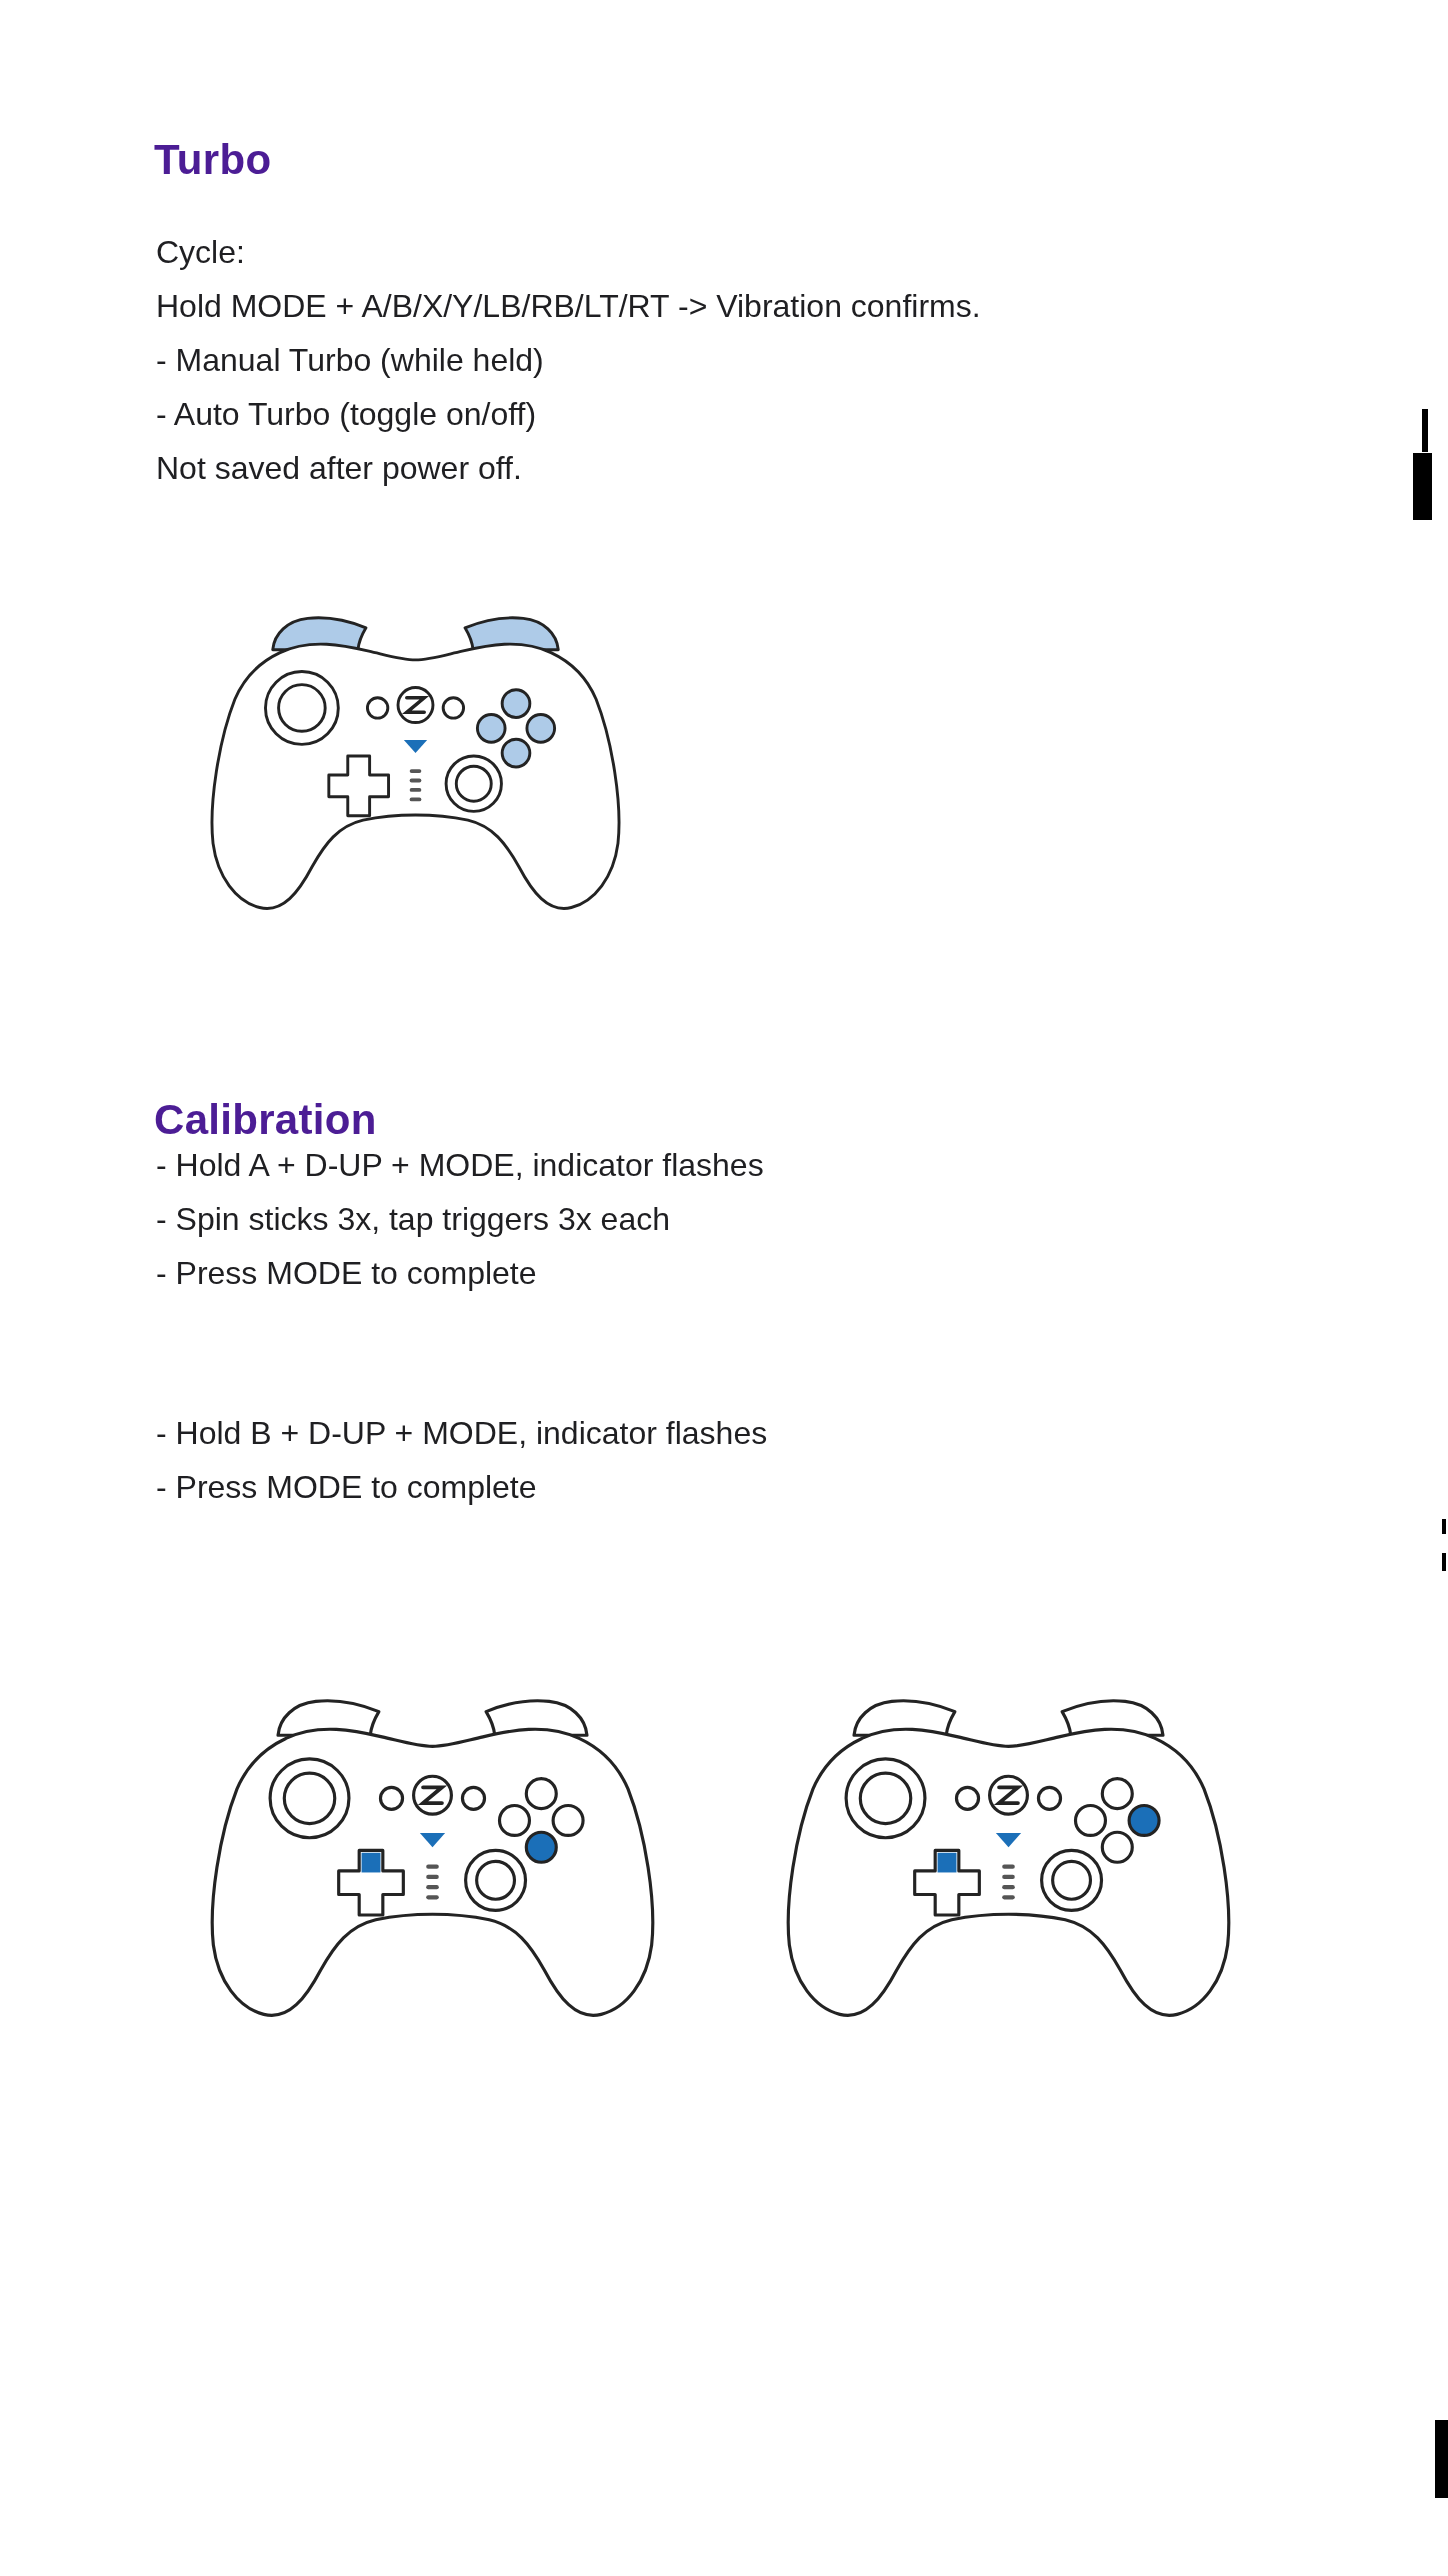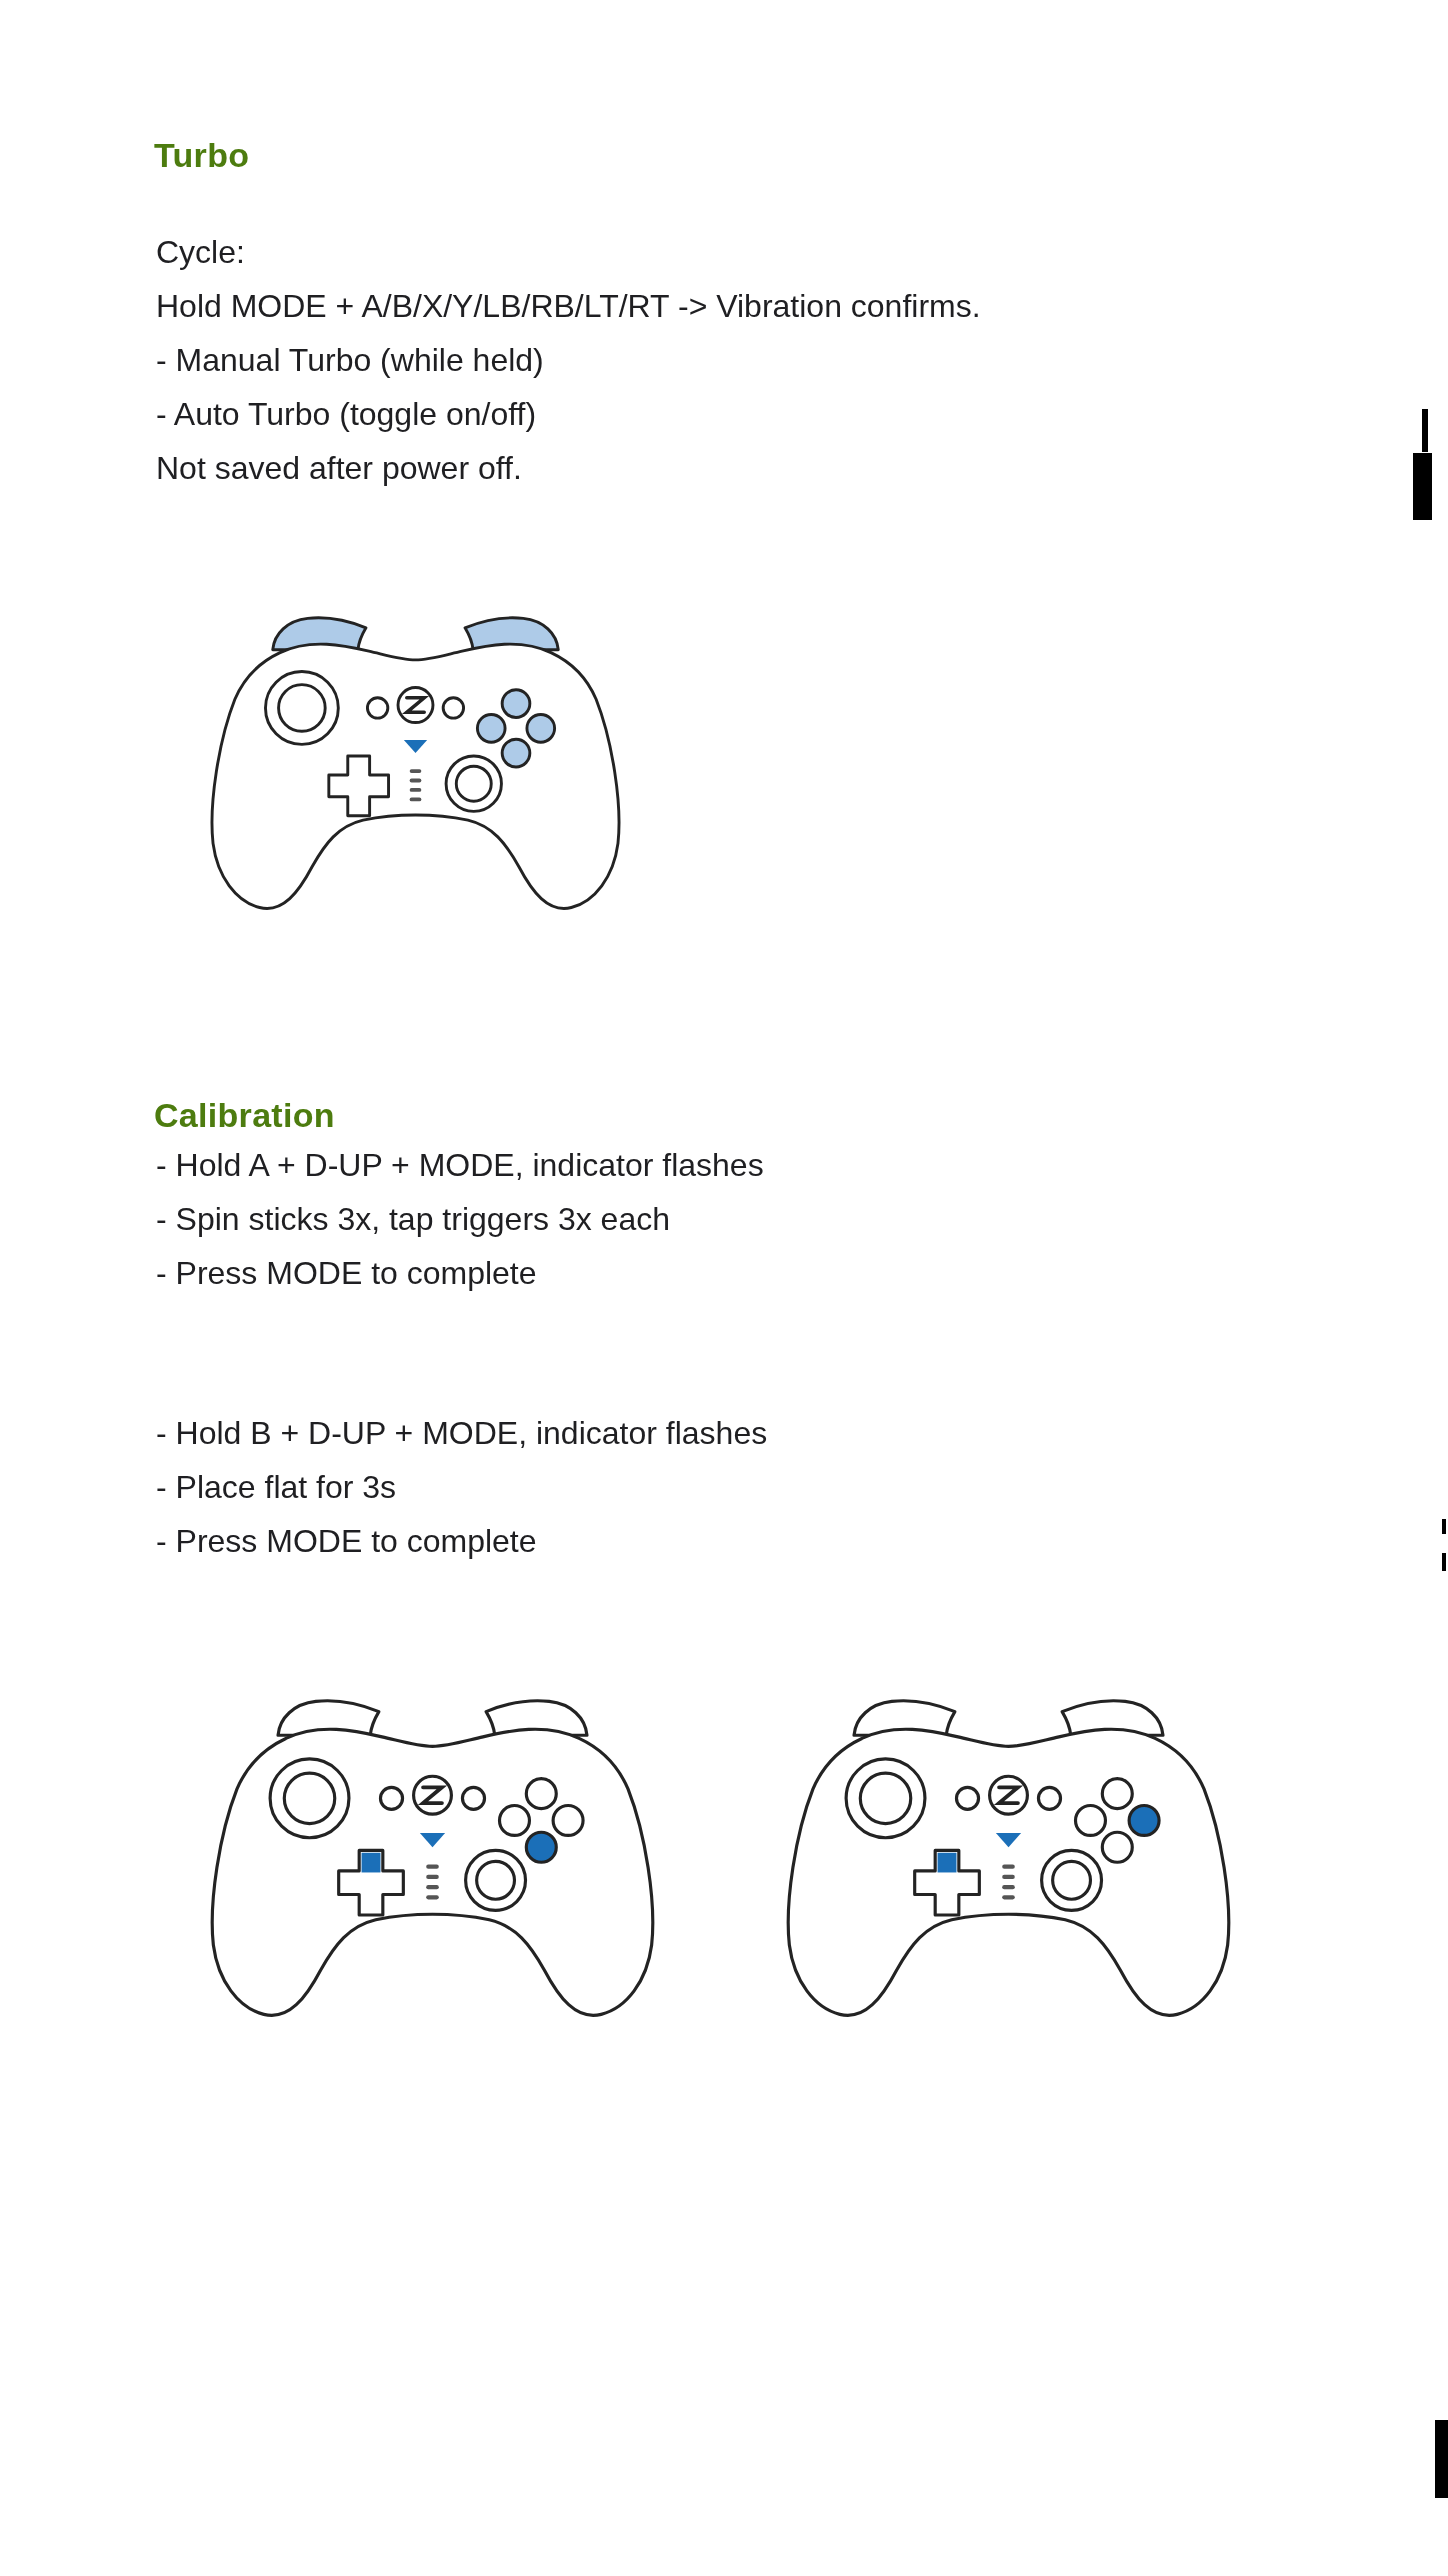--- a/index.html
+++ b/index.html
@@ -14,23 +14,23 @@
     width:1449px;
     height:2576px;
     background:#ffffff;
     overflow:hidden;
     font-family:"Liberation Sans", sans-serif;
     color:var(--ink);
   }
   .h1{
     position:absolute;
     left:154px;
-    font-size:34px;
+    font-size:42px;
     font-weight:700;
-    color:#4d7c0f;
+    color:#4c1d95;
     letter-spacing:0.3px;
   }
   #turbo-title{top:136px;}
   #calibration-title{top:1096px;}
   .para{
     position:absolute;
     left:156px;
     font-size:32px;
     line-height:54px;
     color:#1f1f22;
@@ -129,21 +129,20 @@
   <div class="h1" id="calibration-title">Calibration</div>
 
   <div class="para" id="joystick-para">
     <div class="line">- Hold A + D-UP + MODE, indicator flashes</div>
     <div class="line">- Spin sticks 3x, tap triggers 3x each</div>
     <div class="line">- Press MODE to complete</div>
   </div>
 
   <div class="para" id="gyro-para">
     <div class="line">- Hold B + D-UP + MODE, indicator flashes</div>
-    <div class="line">- Place flat for 3s</div>
     <div class="line">- Press MODE to complete</div>
   </div>
 
   <div class="controller" id="ctrl-joystick">
       <svg class="controller-svg hl-face-bottom hl-dpad-up" viewBox="0 0 300 216" xmlns="http://www.w3.org/2000/svg" style="--hl: #1b6fb8;">
     <path class="bumper bumper-left" d="M52,30 C53,19 62,10 76,8.5 C90,7 105,10.5 116,15 C113,20 111,25 110.5,30 Z"></path>
     <path class="bumper bumper-right" d="M248,30 C247,19 238,10 224,8.5 C210,7 195,10.5 184,15 C187,20 189,25 189.5,30 Z"></path>
     <path class="outline" d="M57,32 C78,22 101,27 118,31 C131,34 141,37 150,37 C159,37 169,34 182,31 C199,27 222,22 243,32 C258,39 268,50 274,64 C285,92 292,136 289,163 C286,186 273,203 257,207 C241,211 230,196 221,179 C212,163 203,151 186,147 C174,144.5 161,143.5 150,143.5 C139,143.5 126,144.5 114,147 C97,151 88,163 79,179 C70,196 59,211 43,207 C27,203 14,186 11,163 C8,136 15,92 26,64 C32,50 42,39 57,32 Z"></path>
     <circle class="circle" cx="72" cy="70" r="25"></circle>
     <circle class="circle" cx="72" cy="70" r="16"></circle>

